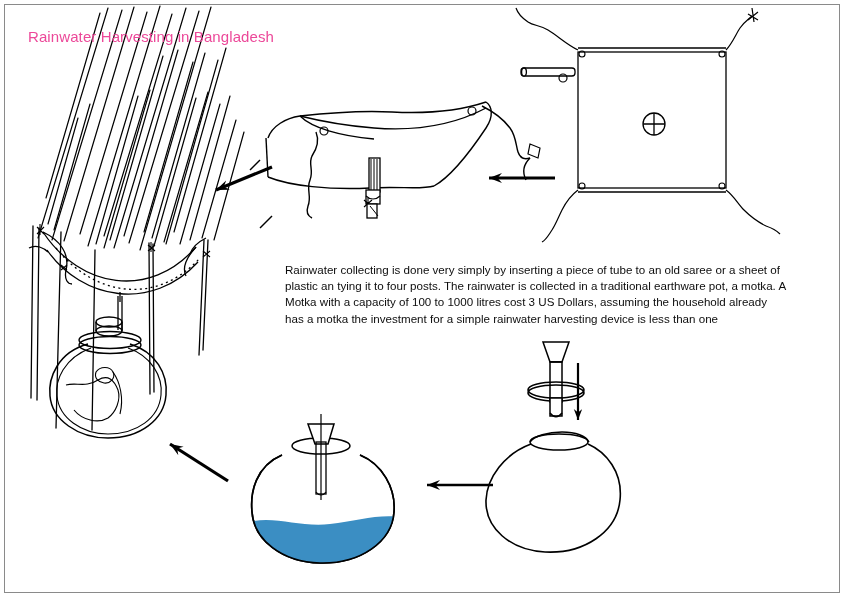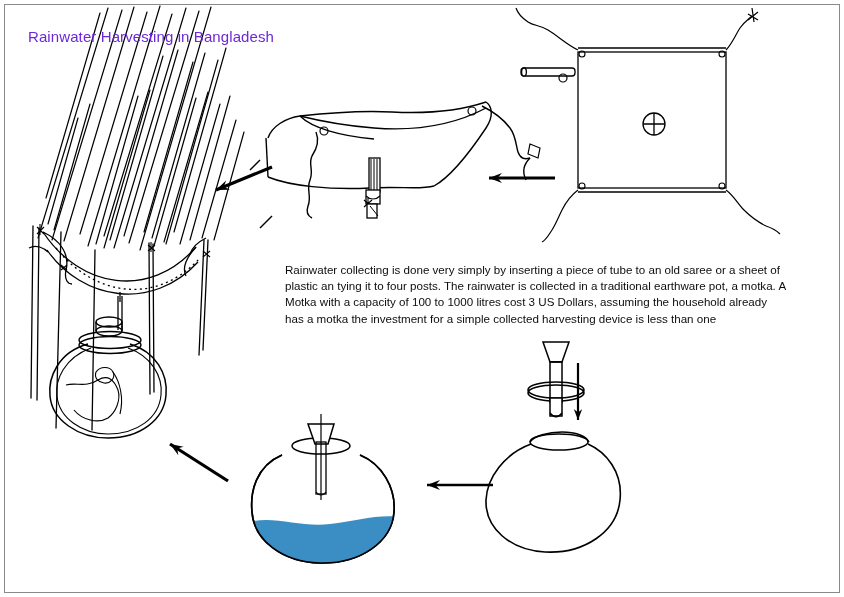--- a/index.html
+++ b/index.html
@@ -34,21 +34,21 @@
     left: 0;
     top: 0;
     width: 844px;
     height: 597px;
   }
   .diagram-title {
     position: absolute;
     left: 28px;
     top: 28px;
     font-size: 15px;
-    color: #6d28d9;
+    color: #ec4899;
     letter-spacing: 0.1px;
     white-space: nowrap;
     font-family: "Liberation Sans", sans-serif;
   }
   .body-paragraph {
     position: absolute;
     left: 285px;
     top: 262px;
     width: 452px;
     font-size: 11.6px;
@@ -254,17 +254,17 @@
       <line x1="228" y1="481" x2="170" y2="444" stroke-width="3.2" marker-end="url(#openArrow)"></line>
     </g>
   </svg>
 
   <div class="diagram-title">Rainwater Harvesting in Bangladesh</div>
 
   <div class="body-paragraph">
     <span class="ln">Rainwater collecting is done very simply by inserting a piece of tube to an old saree or a sheet of</span>
     <span class="ln">plastic an tying it to four posts. The rainwater is collected in a traditional earthware pot, a motka. A</span>
     <span class="ln">Motka with a capacity of 100 to 1000 litres cost 3 US Dollars, assuming the household already</span>
-    <span class="ln">has a motka the investment for a simple collected harvesting device is less than one</span>
+    <span class="ln">has a motka the investment for a simple rainwater harvesting device is less than one</span>
   </div>
 
   <div id="frame-border"></div>
 </div>
 
 </body></html>

